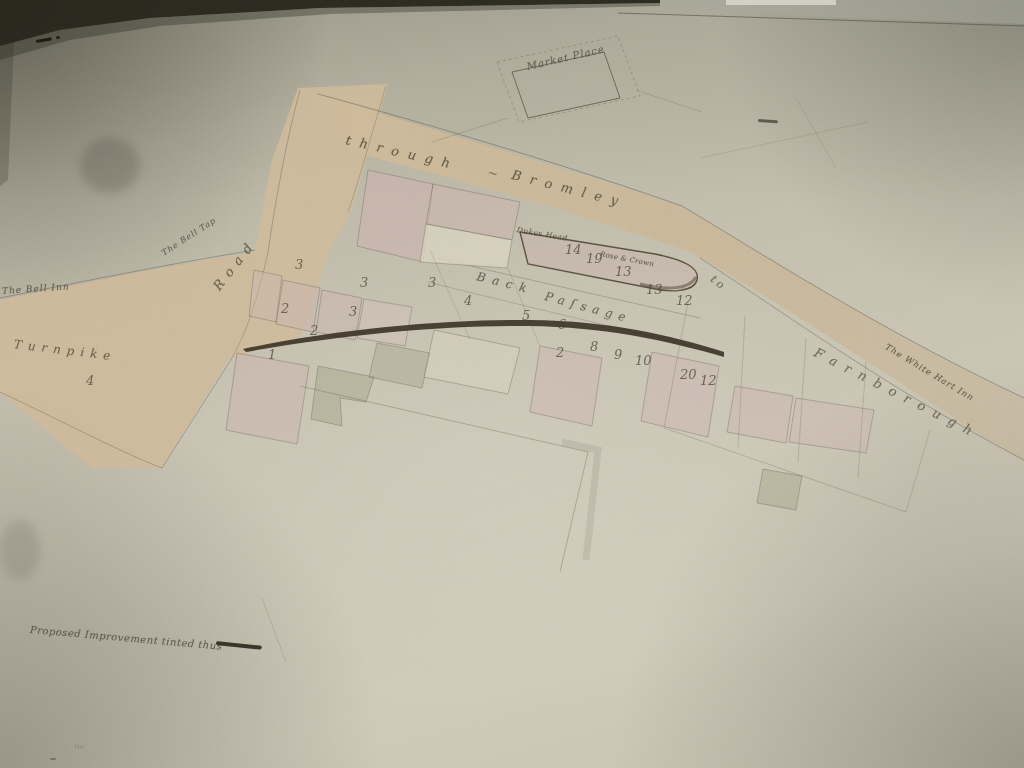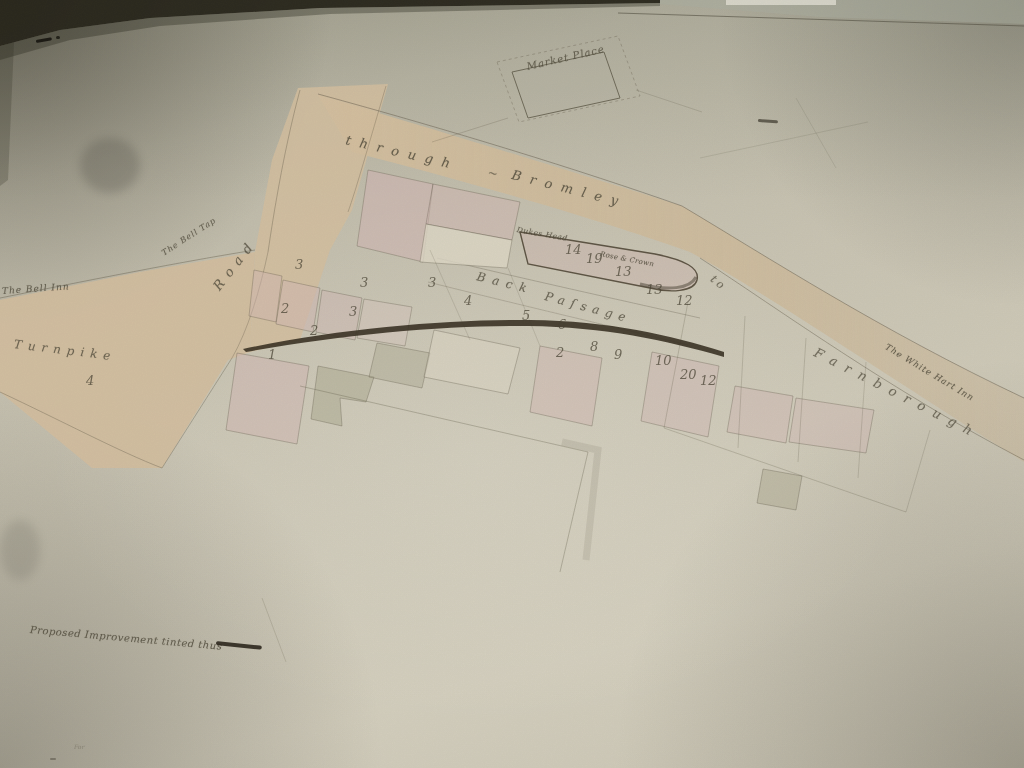--- a/index.html
+++ b/index.html
@@ -162,21 +162,21 @@
       <div class="plot-num" style="left: 349px; top: 305px;">3</div>
       <div class="plot-num" style="left: 310px; top: 324px;">2</div>
       <div class="plot-num" style="left: 268px; top: 348px;">1</div>
       <div class="plot-num" style="left: 86px; top: 374px;">4</div>
       <div class="plot-num" style="left: 464px; top: 294px;">4</div>
       <div class="plot-num" style="left: 522px; top: 309px;">5</div>
       <div class="plot-num" style="left: 558px; top: 318px;">6</div>
       <div class="plot-num" style="left: 556px; top: 346px;">2</div>
       <div class="plot-num" style="left: 590px; top: 340px;">8</div>
       <div class="plot-num" style="left: 614px; top: 348px;">9</div>
-      <div class="plot-num" style="left: 635px; top: 354px; margin-left: 20px;">10</div>
+      <div class="plot-num" style="left: 635px; top: 354px;">10</div>
       <div class="plot-num" style="left: 680px; top: 368px;">20</div>
       <div class="plot-num" style="left: 700px; top: 374px;">12</div>
       <div class="plot-num" style="left: 565px; top: 243px;">14</div>
       <div class="plot-num" style="left: 586px; top: 252px;">19</div>
       <div class="plot-num" style="left: 615px; top: 265px;">13</div>
       <div class="plot-num" style="left: 646px; top: 283px;">13</div>
       <div class="plot-num" style="left: 676px; top: 294px;">12</div>
       <div class="mark dash" style="left: 36px; top: 40px; width: 16px; height: 3px; background: rgb(23, 21, 15); opacity: 0.9; transform: rotate(-10deg); border-radius: 2px;"></div>
       <div class="mark dash" style="left: 56px; top: 36px; width: 4px; height: 3px; background: rgb(23, 21, 15); opacity: 0.8; transform: rotate(0deg); border-radius: 2px;"></div>
       <div class="mark dash" style="left: 758px; top: 119px; width: 20px; height: 2.5px; background: rgb(60, 56, 44); opacity: 0.7; transform: rotate(4deg); border-radius: 2px;"></div>

